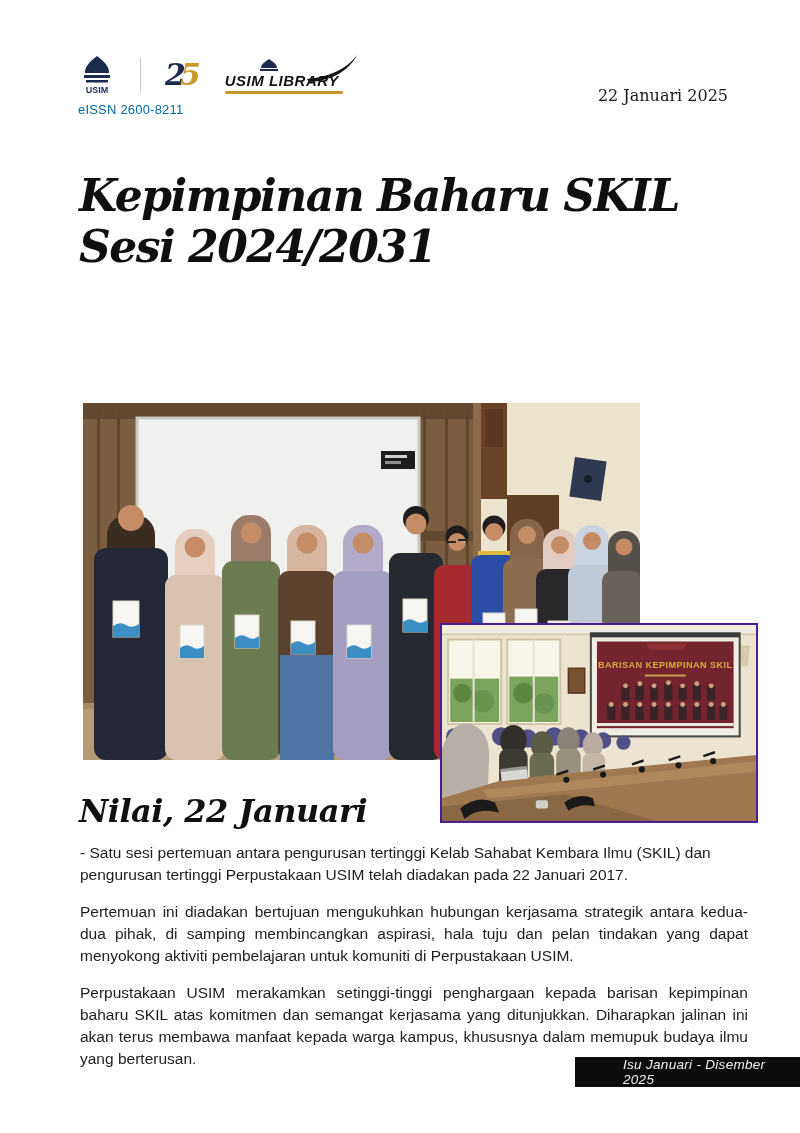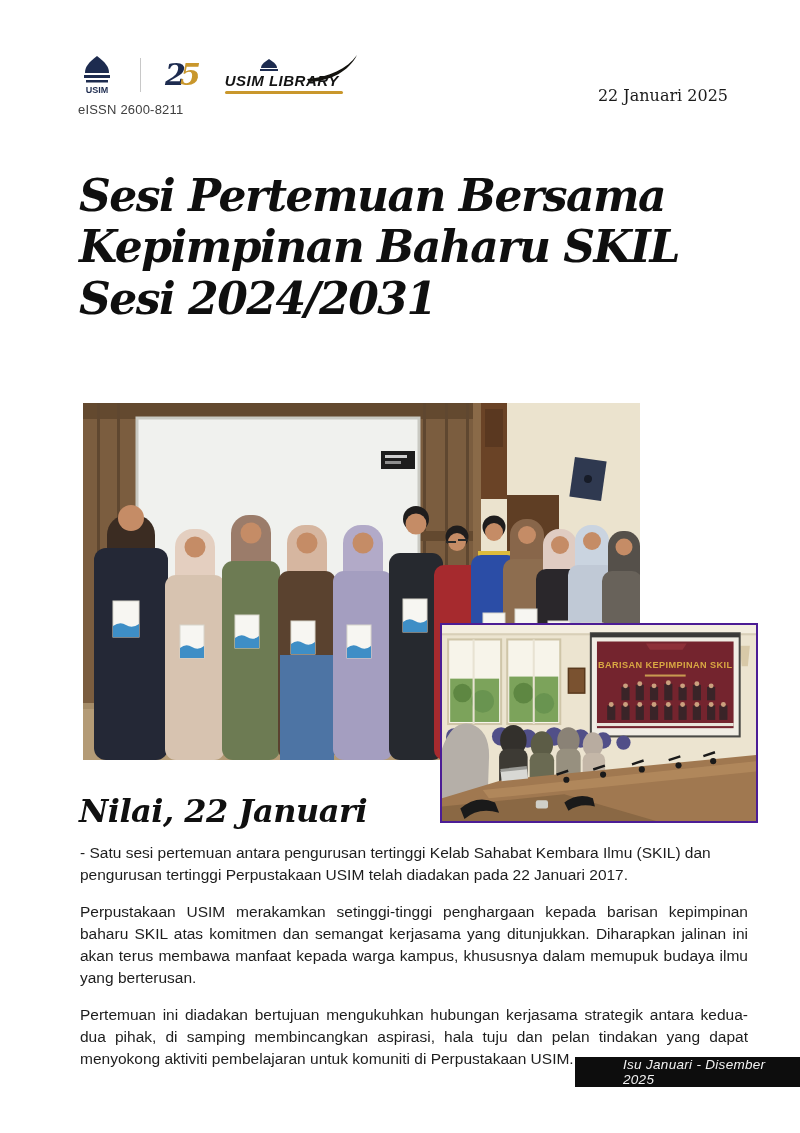--- a/index.html
+++ b/index.html
@@ -12,21 +12,21 @@
   .logo-divider{width:1px;height:34px;background:#c8c8c8;}
   .anniv{font-family:"DejaVu Serif",serif;font-style:italic;font-weight:bold;font-size:30px;line-height:1;}
   .anniv .d1{color:#1d2b4f;}
   .anniv .d2{color:#c9972c;margin-left:-6px;}
   .liblogo{display:flex;flex-direction:column;align-items:flex-start;position:relative;padding-top:2px;}
   .liblogo .dome{margin-left:34px;margin-bottom:1px;}
   .liblogo .libtext{font-family:"Liberation Sans",sans-serif;font-style:italic;font-weight:bold;
     font-size:15px;letter-spacing:.5px;color:#141414;white-space:nowrap;}
   .liblogo .goldbar{width:118px;height:3px;background:#c9972c;margin-top:2px;border-radius:2px;}
   .liblogo .swoosh{position:absolute;right:-16px;top:-4px;}
-  .issn{position:absolute;left:78px;top:102px;font-size:13px;color:#404040;letter-spacing:.2px;}
+  .issn{position:absolute;left:78px;top:102px;font-size:13px;color:#0369a1;letter-spacing:.2px;}
   .date{position:absolute;right:72px;top:86px;font-family:"DejaVu Serif",serif;font-size:16px;color:#1b1b1b;}
   
   .title{position:absolute;left:79px;top:170px;width:640px;margin:0;
     font-family:"DejaVu Serif",serif;font-style:italic;font-weight:bold;
     font-size:44px;line-height:1.17;letter-spacing:-1.5px;color:#0f0f0f;}
   .title span{display:block;}
   .subtitle{position:absolute;left:80px;top:342px;margin:0;font-style:italic;
     font-size:19px;color:#1c1c1c;letter-spacing:.2px;}
   
   .photo-main{position:absolute;left:83px;top:403px;width:557px;height:357px;margin:0;z-index:1;}
@@ -69,21 +69,20 @@
         <path d="M0 26 C22 24 40 16 50 2 C42 18 24 28 2 29 Z" fill="#14130f"></path>
       </svg>
       <span class="libtext">USIM LIBRARY</span>
       <div class="goldbar"></div>
     </div>
   </div>
   <div class="issn">eISSN 2600-8211</div>
   <div class="date">22 Januari 2025</div>
 
   <h1 class="title">
-    <span>Sesi Pertemuan Bersama</span>
     <span>Kepimpinan Baharu SKIL</span>
     <span>Sesi 2024/2031</span>
   </h1>
 
   <figure class="photo-main">
     <svg viewBox="0 0 557 357" preserveAspectRatio="none">
 
       <rect x="0" y="0" width="400" height="357" fill="#7b5d3f"></rect>
       <rect x="0" y="0" width="400" height="16" fill="#63492f"></rect>
       <rect x="14" y="0" width="3" height="310" fill="#5f4730"></rect>
@@ -390,21 +389,21 @@
         <path d="M18 178 Q34 164 52 172 L56 182 Q36 176 22 188 Z"></path>
         <path d="M120 172 Q134 162 148 168 L150 176 Q136 172 124 180 Z"></path>
         <rect x="92" y="170" width="12" height="8" rx="2" fill="#cfcfc8"></rect>
       </g>
     </svg>
   </figure>
 
   <h2 class="section-heading">Nilai, 22 Januari</h2>
   <div class="body-text">
     <p>- Satu sesi pertemuan antara pengurusan tertinggi Kelab Sahabat Kembara Ilmu (SKIL) dan pengurusan tertinggi Perpustakaan USIM telah diadakan pada 22 Januari 2017.</p>
+    <p class="just">Pertemuan ini diadakan bertujuan mengukuhkan hubungan kerjasama strategik antara kedua-dua pihak, di samping membincangkan aspirasi, hala tuju dan pelan tindakan yang dapat menyokong aktiviti pembelajaran untuk komuniti di Perpustakaan USIM.</p>
     <p class="just">Perpustakaan USIM merakamkan setinggi-tinggi penghargaan kepada barisan kepimpinan baharu SKIL atas komitmen dan semangat kerjasama yang ditunjukkan. Diharapkan jalinan ini akan terus membawa manfaat kepada warga kampus, khususnya dalam memupuk budaya ilmu yang berterusan.</p>
-    <p class="just">Pertemuan ini diadakan bertujuan mengukuhkan hubungan kerjasama strategik antara kedua-dua pihak, di samping membincangkan aspirasi, hala tuju dan pelan tindakan yang dapat menyokong aktiviti pembelajaran untuk komuniti di Perpustakaan USIM.</p>
   </div>
 
   <div class="footer-badge">
     <span>Isu Januari - Disember 2025</span>
   </div>
 
 </div>
 
 </body></html>

